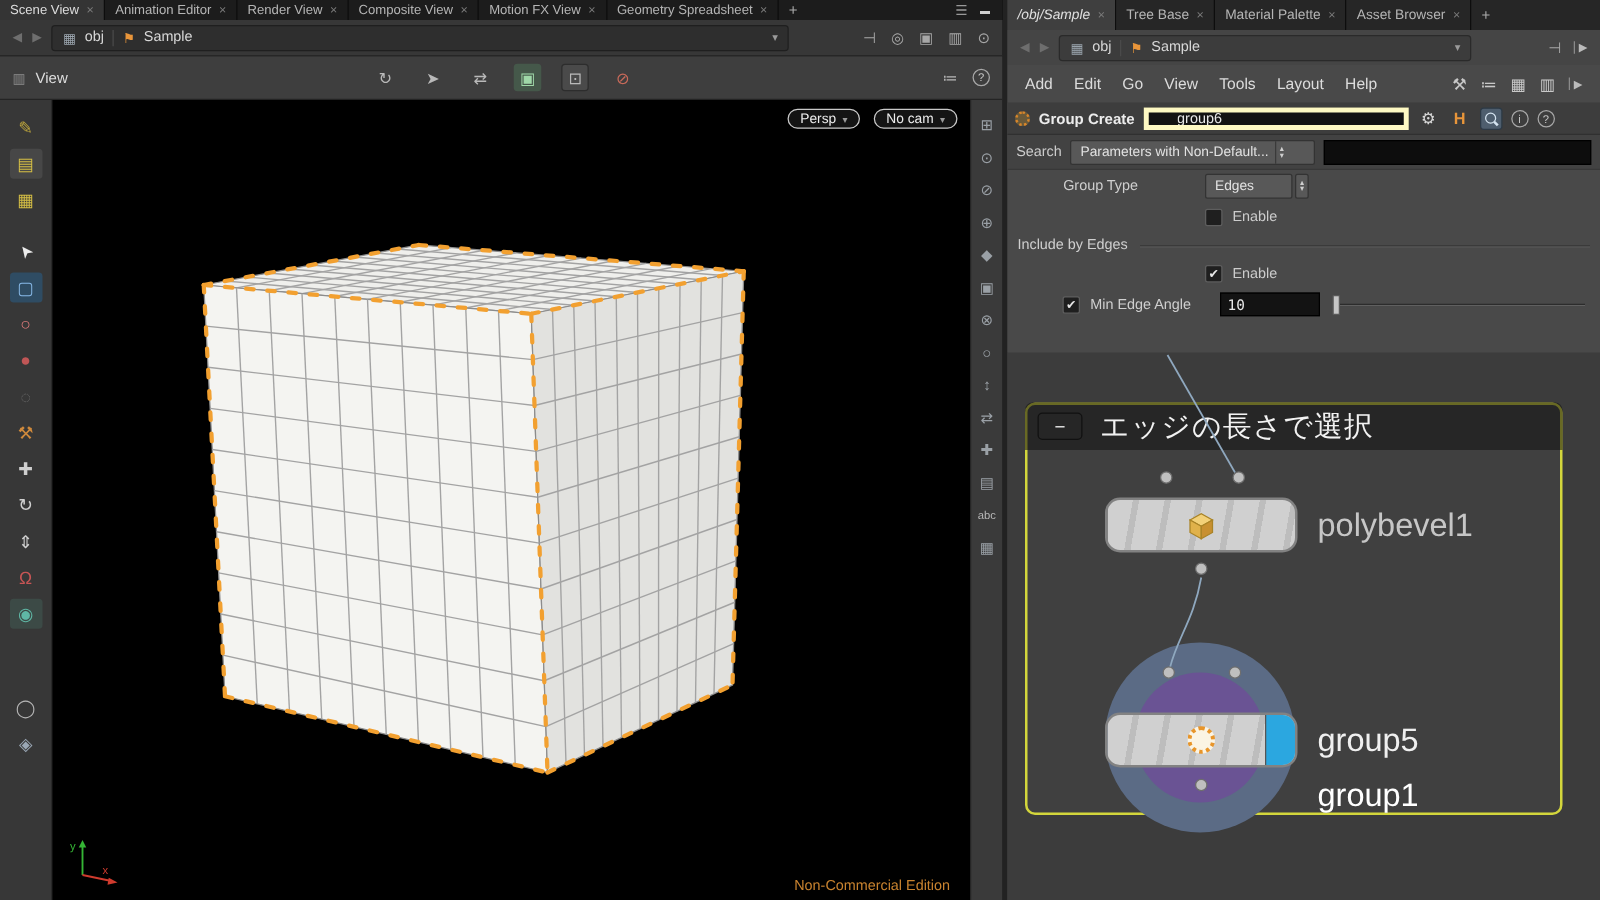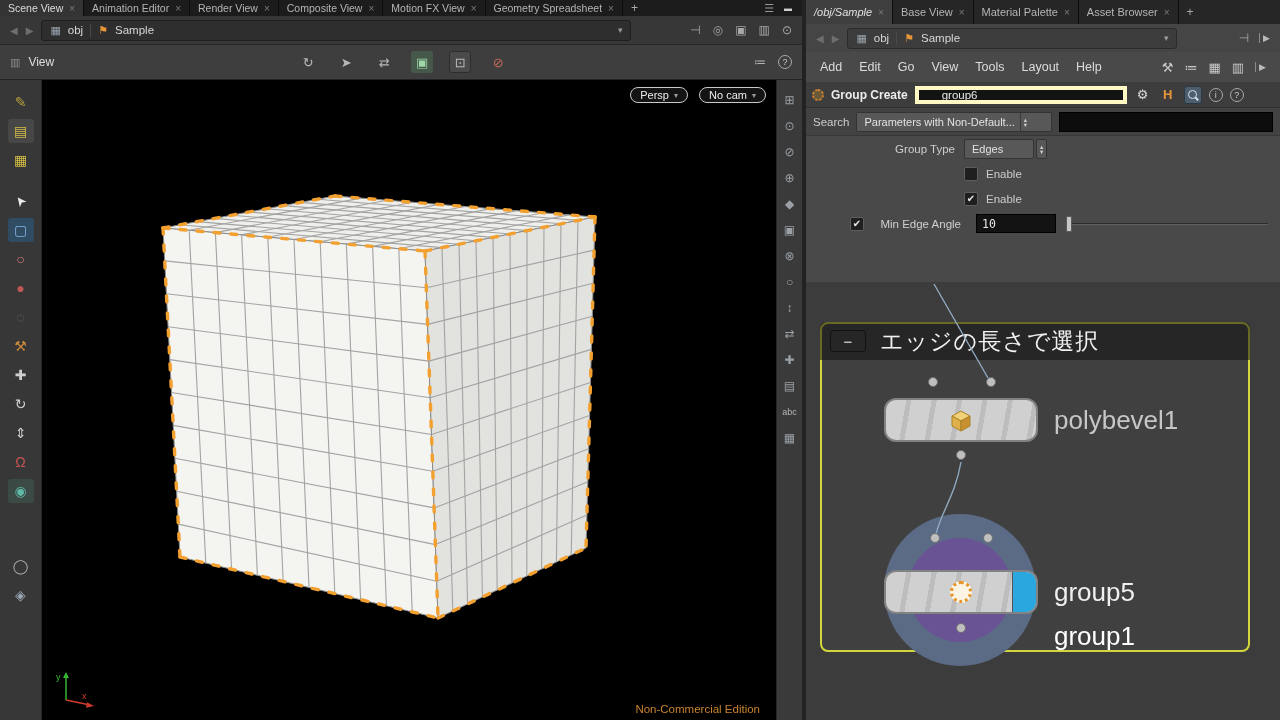--- a/index.html
+++ b/index.html
@@ -111,21 +111,21 @@
   .p-search { height:28px; background:#424242; display:flex; align-items:center; gap:7px; padding:0 7px; border-bottom:1px solid #383838; }
   .dd { display:flex; align-items:center; background:#585858; border:1px solid #333; border-radius:2px; height:20px;
     padding:0 0 0 7px; font-size:11px; color:#e2e2e2; }
   .dd .dd-label { max-width:160px; overflow:hidden; white-space:nowrap; text-overflow:ellipsis; }
   .dd-filter { width:196px; }
   .spin { display:flex; flex-direction:column; justify-content:center; line-height:5px; font-size:6.5px;
     color:#cfcfcf; padding:0 3px; margin-left:5px; border-left:1px solid #3a3a3a; height:100%; }
   .s-input { flex:1; height:20px; background:#0d0d0d; border:1px solid #000; color:#ddd; padding:0 5px; }
 
   .row { height:25px; display:flex; align-items:center; padding-right:10px; }
-  .lbl { width:158px; text-align:right; padding-right:9px; color:#cfcfcf; }
+  .lbl { width:158px; text-align:center; padding-right:9px; color:#cfcfcf; }
   .spinbox { display:flex; flex-direction:column; justify-content:center; line-height:5px; font-size:6.5px;
     color:#cfcfcf; background:#585858; border:1px solid #333; border-radius:2px; height:20px; padding:0 3px; margin-left:2px; }
   .dd-small { min-width:70px; }
   .section { display:flex; align-items:center; height:20px; padding:0 8px; color:#cfcfcf; }
   .section::after { content:""; flex:1; height:1px; background:#3a3a3a; box-shadow:0 1px 0 #5a5a5a; margin-left:10px; }
   .cb { width:14px; height:14px; background:#1f1f1f; border:1px solid #5e5e5e; border-radius:2px;
     display:inline-flex; align-items:center; justify-content:center; font-size:10px; color:#e8e8e8; }
   .cb-label { margin-left:8px; }
   .lead-cb { margin-left:44px; }
   .mea-lbl { width:106px; }
@@ -366,21 +366,21 @@
   </div>
 
   <div class="right-pane">
 
     <div class="r-tabbar">
       <div class="tab active">
         <span>/obj/Sample</span>
         <span class="tab-close">×</span>
       </div>
       <div class="tab">
-        <span>Base View</span>
+        <span>Tree Base</span>
         <span class="tab-close">×</span>
       </div>
       <div class="tab">
         <span>Material Palette</span>
         <span class="tab-close">×</span>
       </div>
       <div class="tab">
         <span>Asset Browser</span>
         <span class="tab-close">×</span>
       </div>
@@ -461,20 +461,23 @@
           <span>▾</span>
         </span>
       </div>
 
       <div class="row">
         <span class="lbl"></span>
         <span class="cb"></span>
         <span class="cb-label">Enable</span>
       </div>
 
+      <div class="section">
+        <span>Include by Edges</span>
+      </div>
       <div class="row">
         <span class="lbl"></span>
         <span class="cb">
             <span>✔</span>
           </span>
         <span class="cb-label">Enable</span>
       </div>
 
       <div class="row">
         <span class="cb lead-cb">

